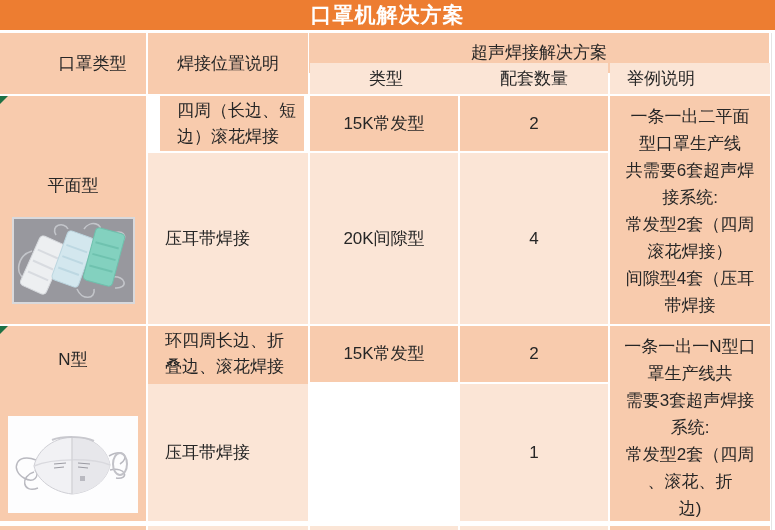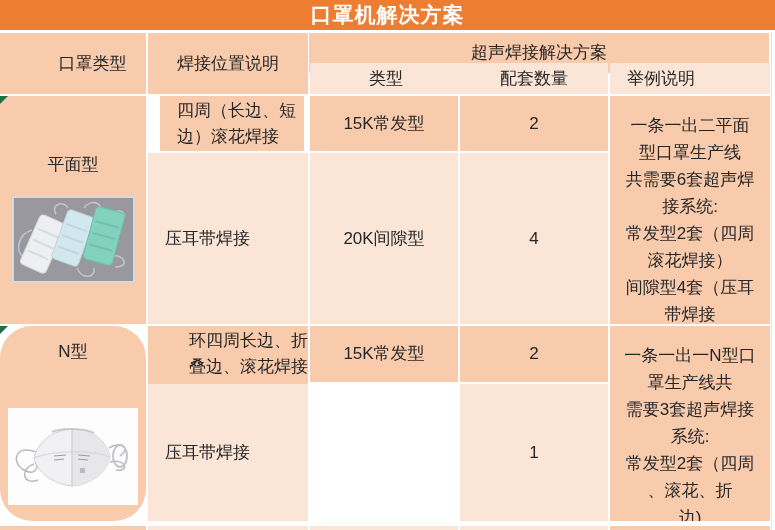--- a/index.html
+++ b/index.html
@@ -18,22 +18,22 @@
   .dark{background:#F8CBAD;}
   .light{background:#FBE5D6;}
   .title-bar{
     position:absolute;left:0;top:0;width:775px;height:30px;
     background:#ED7D31;color:#ffffff;font-weight:bold;font-size:21px;
     display:flex;align-items:center;justify-content:center;letter-spacing:1px;
   }
   .left{justify-content:flex-start;text-align:left;padding-left:17px;}
   .top{align-items:flex-start;padding-top:2px;}
   .pre{white-space:pre-line;}
-  .example{line-height:27px;padding-top:16px;}
-  .mask-cell{flex-direction:column;justify-content:flex-start;}
+  .example{line-height:27px;padding-top:7px;}
+  .mask-cell{flex-direction:column;justify-content:center;}
   .gtri{
     position:absolute;width:0;height:0;left:0;
     border-top:8px solid #1E7145;border-right:8px solid transparent;
   }
   .sliver{position:absolute;height:4px;top:526px;}
   .gridline-right{position:absolute;left:771px;top:33px;width:1px;height:497px;background:#e4e4e4;}
   svg{display:block;}
 </style>
 </head>
 <body>
@@ -128,21 +128,21 @@
   <div class="cell light left" style="left:148px;top:153px;width:160px;height:171px;">
     <span>压耳带焊接</span>
   </div>
   <div class="cell light" style="left:310px;top:153px;width:148px;height:171px;">
     <span>20K间隙型</span>
   </div>
   <div class="cell light" style="left:460px;top:153px;width:148px;height:171px;">
     <span>4</span>
   </div>
 
-  <div class="cell dark mask-cell" style="left:0;top:326px;width:146px;height:195px;padding-top:15px;border-radius:32px;">
+  <div class="cell dark mask-cell" style="left:0;top:326px;width:146px;height:195px;padding-top:15px;">
     <span style="line-height:22px;">N型</span>
     <div style="margin-top:45px;">
       <svg width="130" height="97" viewBox="0 0 130 97">
         <rect x="0" y="0" width="130" height="97" fill="#fdfdfe"></rect>
 
         <g fill="none" stroke="#b9b9c0" stroke-width="1.5">
           <path d="M28,44 C8,36 2,54 16,62 C26,68 32,60 27,54"></path>
           <path d="M26,56 C12,60 14,78 30,72"></path>
           <path d="M101,40 C116,32 122,42 112,48"></path>
           <path d="M102,54 C118,50 122,64 108,62"></path>
@@ -160,21 +160,21 @@
           <line x1="46" y1="52" x2="56" y2="51"></line>
           <line x1="70" y1="47" x2="82" y2="48"></line>
           <line x1="70" y1="51" x2="80" y2="52"></line>
         </g>
         <rect x="72" y="60" width="5" height="5" fill="#b9b9c0"></rect>
       </svg>
     </div>
   </div>
   <div class="gtri" style="top:326px;"></div>
 
-  <div class="cell dark left top pre" style="left:148px;top:326px;width:160px;height:64px;justify-content:flex-end;">
+  <div class="cell dark left top pre" style="left:148px;top:326px;width:160px;height:64px;">
     <span class="pre">环四周长边、折
 叠边、滚花焊接</span>
   </div>
   <div class="cell dark" style="left:310px;top:326px;width:148px;height:56px;">
     <span>15K常发型</span>
   </div>
   <div class="cell dark" style="left:460px;top:326px;width:148px;height:56px;">
     <span>2</span>
   </div>
   <div class="cell dark top pre example" style="left:610px;top:326px;width:160px;height:195px;">

